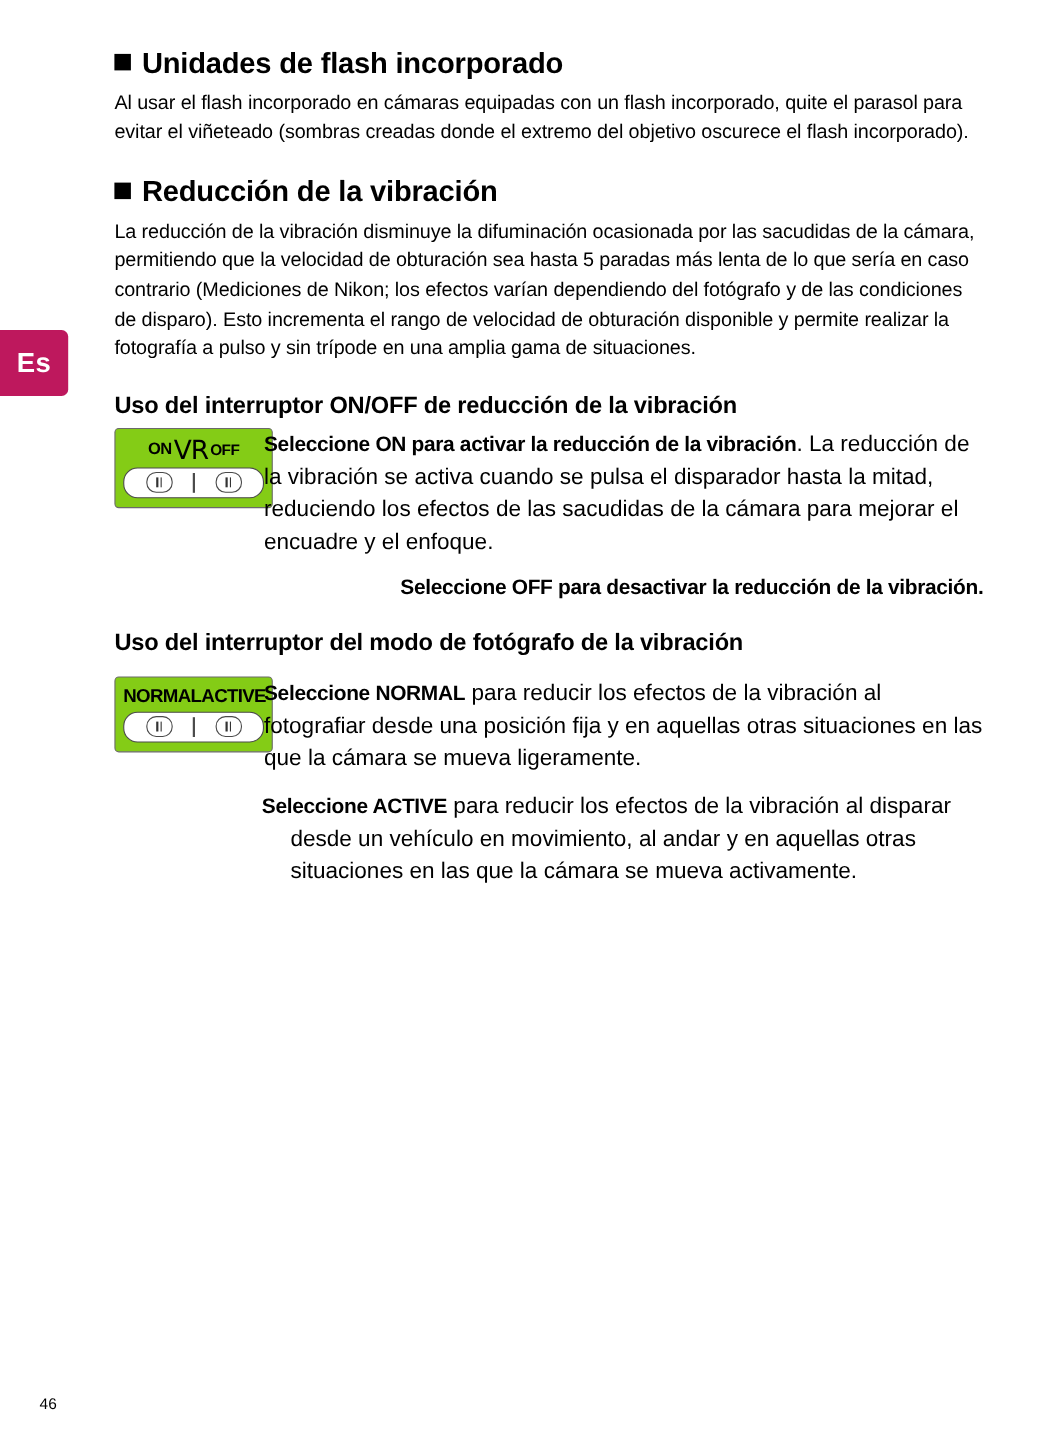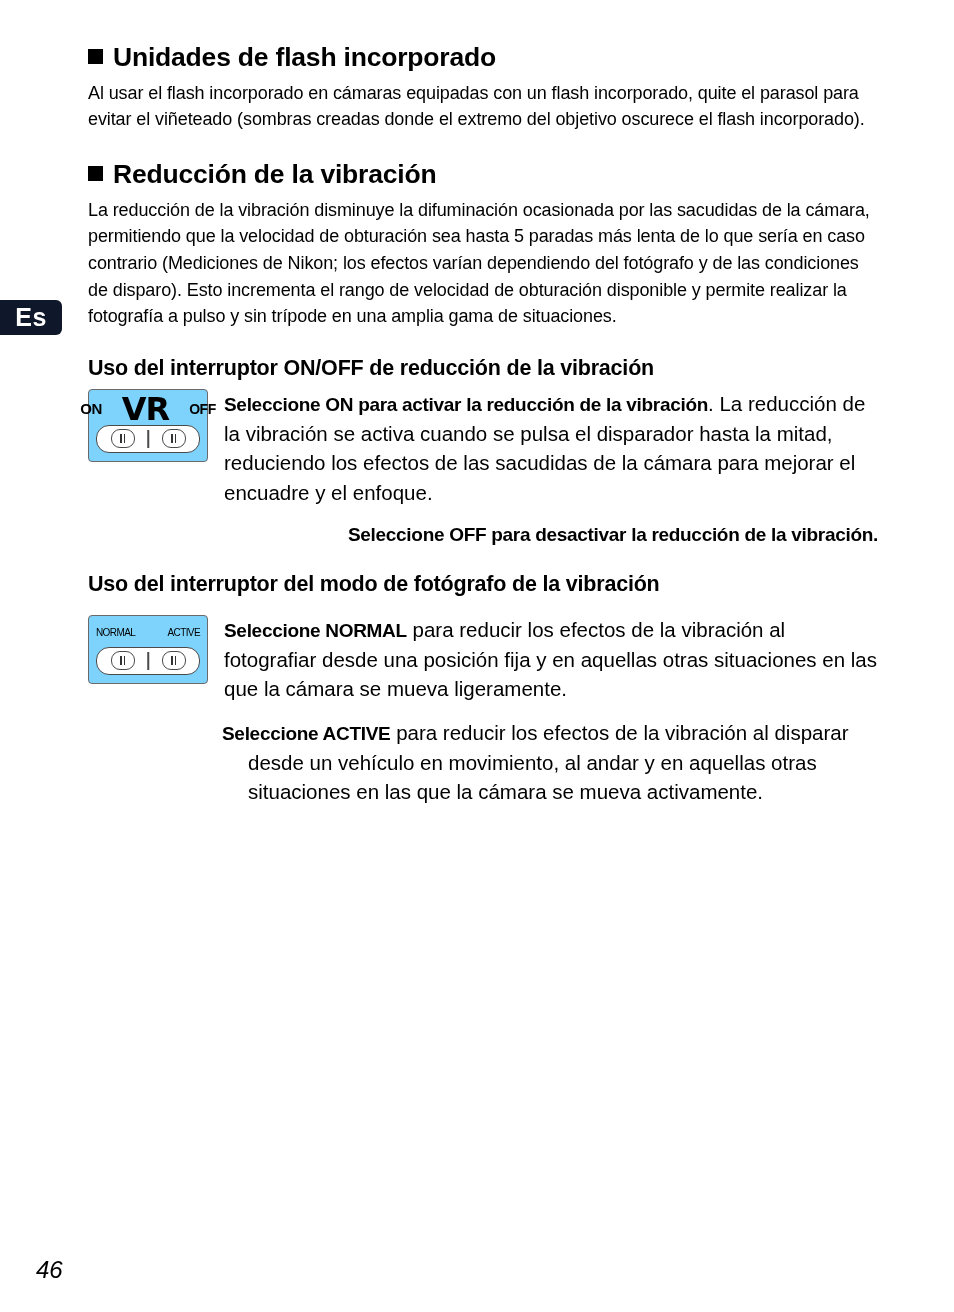--- a/index.html
+++ b/index.html
@@ -22,35 +22,35 @@
     width: 954px;
     height: 1312px;
   }
 
   
   .lang-tab {
     position: absolute;
     left: 0;
     top: 300px;
     width: 62px;
-    height: 35px;
-    background: #0f172a;
+    height: 60px;
+    background: #be185d;
     border-radius: 0 6px 6px 0;
     color: #ffffff;
     font-size: 25px;
     font-weight: bold;
     display: flex;
     align-items: center;
     justify-content: center;
     letter-spacing: 0.5px;
   }
 
   .content {
     position: absolute;
-    left: 88px;
+    left: 104px;
     top: 42px;
     width: 790px;
   }
 
   h2.section {
     font-size: 26.5px;
     font-weight: bold;
     margin: 0 0 6px 0;
     letter-spacing: -0.2px;
     line-height: 1.2;
@@ -115,59 +115,59 @@
     text-align: right;
     font-weight: bold;
     font-size: 19px;
     margin: 16px 0 0 130px;
     letter-spacing: -0.3px;
   }
 
   
   .switch {
     border: 1.5px solid #6a6a6a;
-    background: #7dd3fc;
+    background: #84cc16;
     border-radius: 4px;
     padding: 6px 7px 8px 7px;
     box-sizing: border-box;
-    width: 120px;
+    width: 144px;
   }
   .switch .labels {
     display: flex;
     align-items: center;
     justify-content: center;
     font-weight: bold;
     margin-bottom: 3px;
     height: 26px;
   }
   .switch .lbl-on {
     font-size: 15px;
     letter-spacing: -0.5px;
   }
   .switch .lbl-vr {
-    font-size: 32px;
-    font-weight: bold;
-    margin: 0 20px;
+    font-size: 24px;
+    font-weight: normal;
+    margin: 0 2px;
     font-family: "DejaVu Sans", sans-serif;
     letter-spacing: -1px;
   }
   .switch .lbl-off {
     font-size: 14px;
     letter-spacing: -0.5px;
   }
   .switch .labels-mode {
     display: flex;
     align-items: center;
     justify-content: space-between;
     margin-bottom: 3px;
     height: 22px;
   }
   .switch .labels-mode span {
-    font-size: 10px;
-    font-weight: normal;
+    font-size: 17px;
+    font-weight: bold;
     letter-spacing: -0.6px;
     font-family: "Liberation Sans", sans-serif;
   }
   .switch .slider-track {
     border: 1.5px solid #4a4a4a;
     border-radius: 13px;
     height: 26px;
     background: #ffffff;
     display: flex;
     align-items: center;
@@ -199,23 +199,22 @@
     display: block;
     width: 1.6px;
     height: 9px;
     background: #333;
   }
 
   .page-number {
     position: absolute;
     left: 36px;
     bottom: 28px;
-    font-size: 24px;
+    font-size: 14px;
     letter-spacing: 0;
-    font-style: italic;
   }
 </style>
 </head>
 <body>
 
 <div class="page">
 
   <div class="lang-tab">Es</div>
 
   <div class="content">

